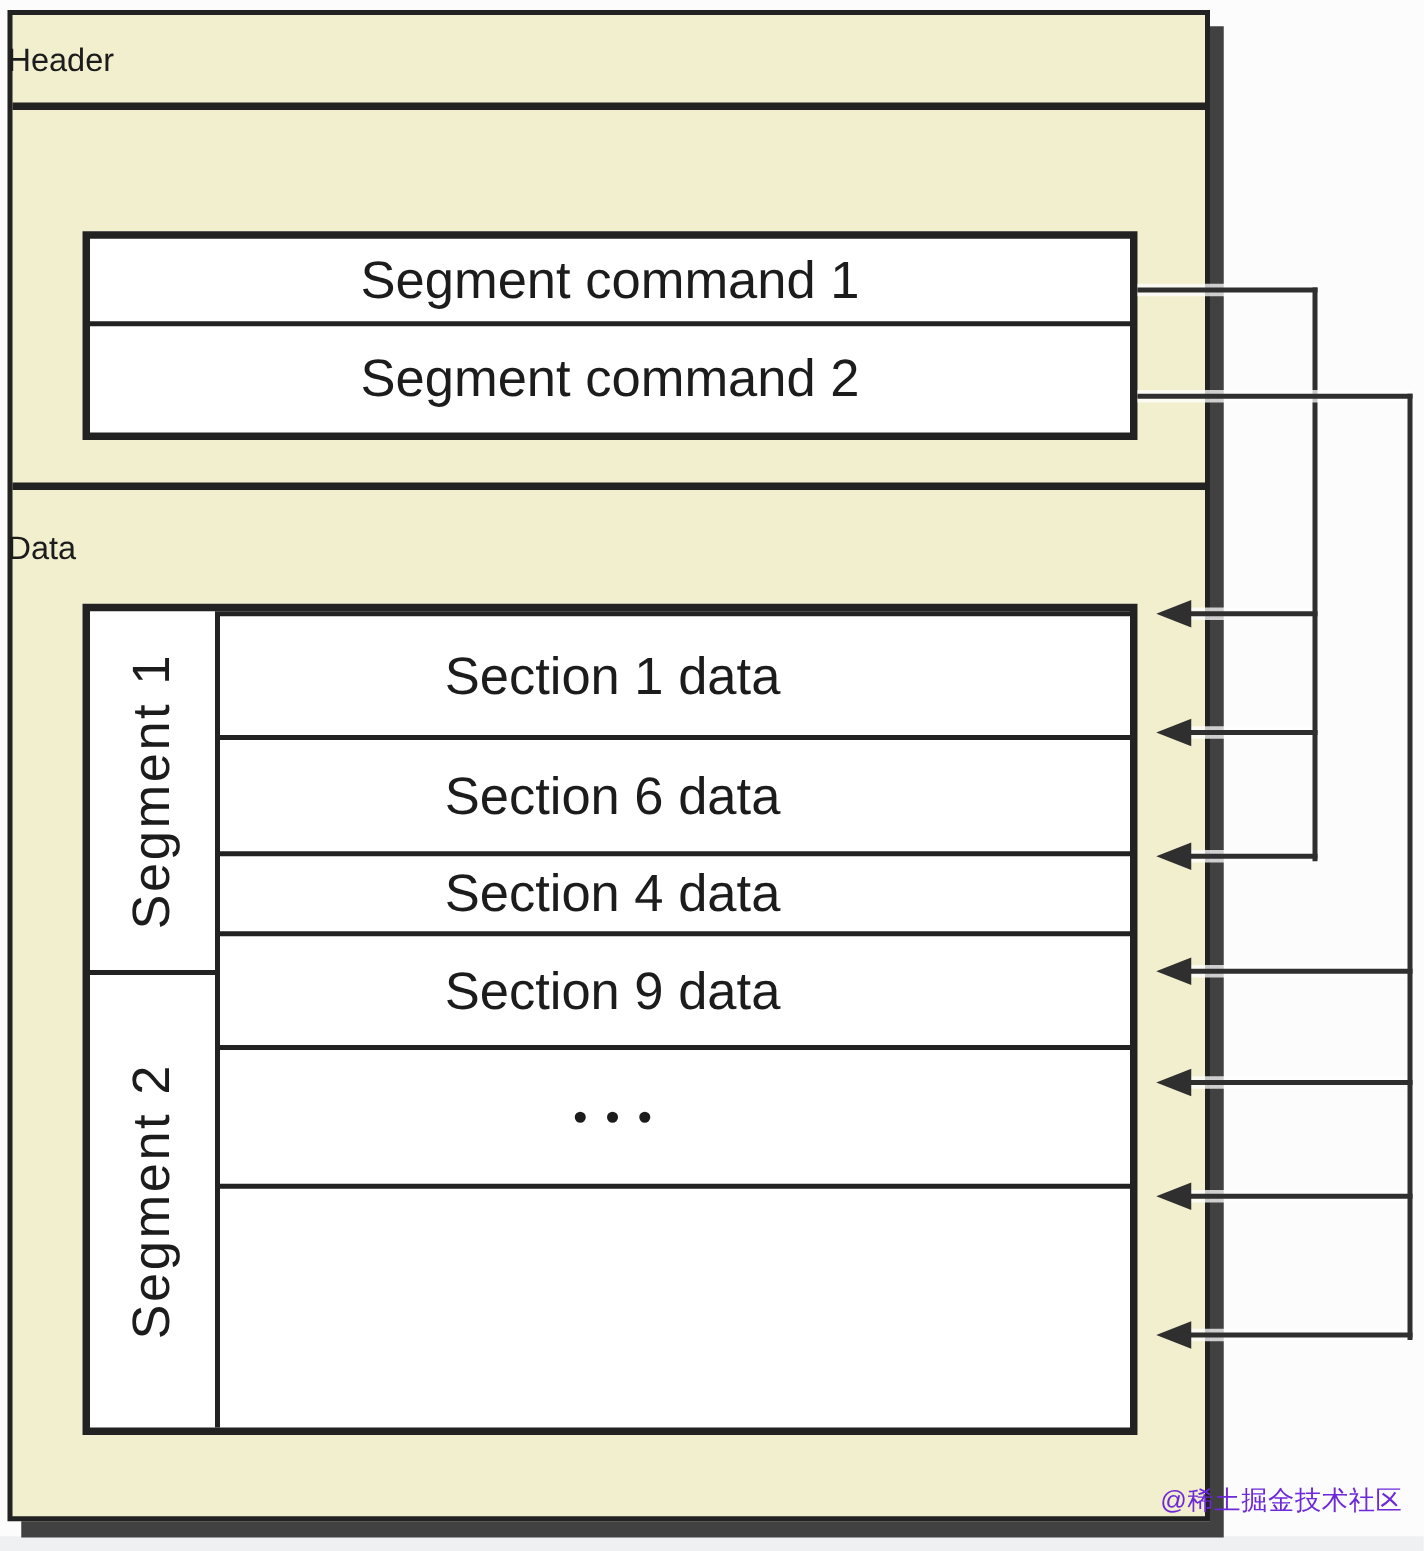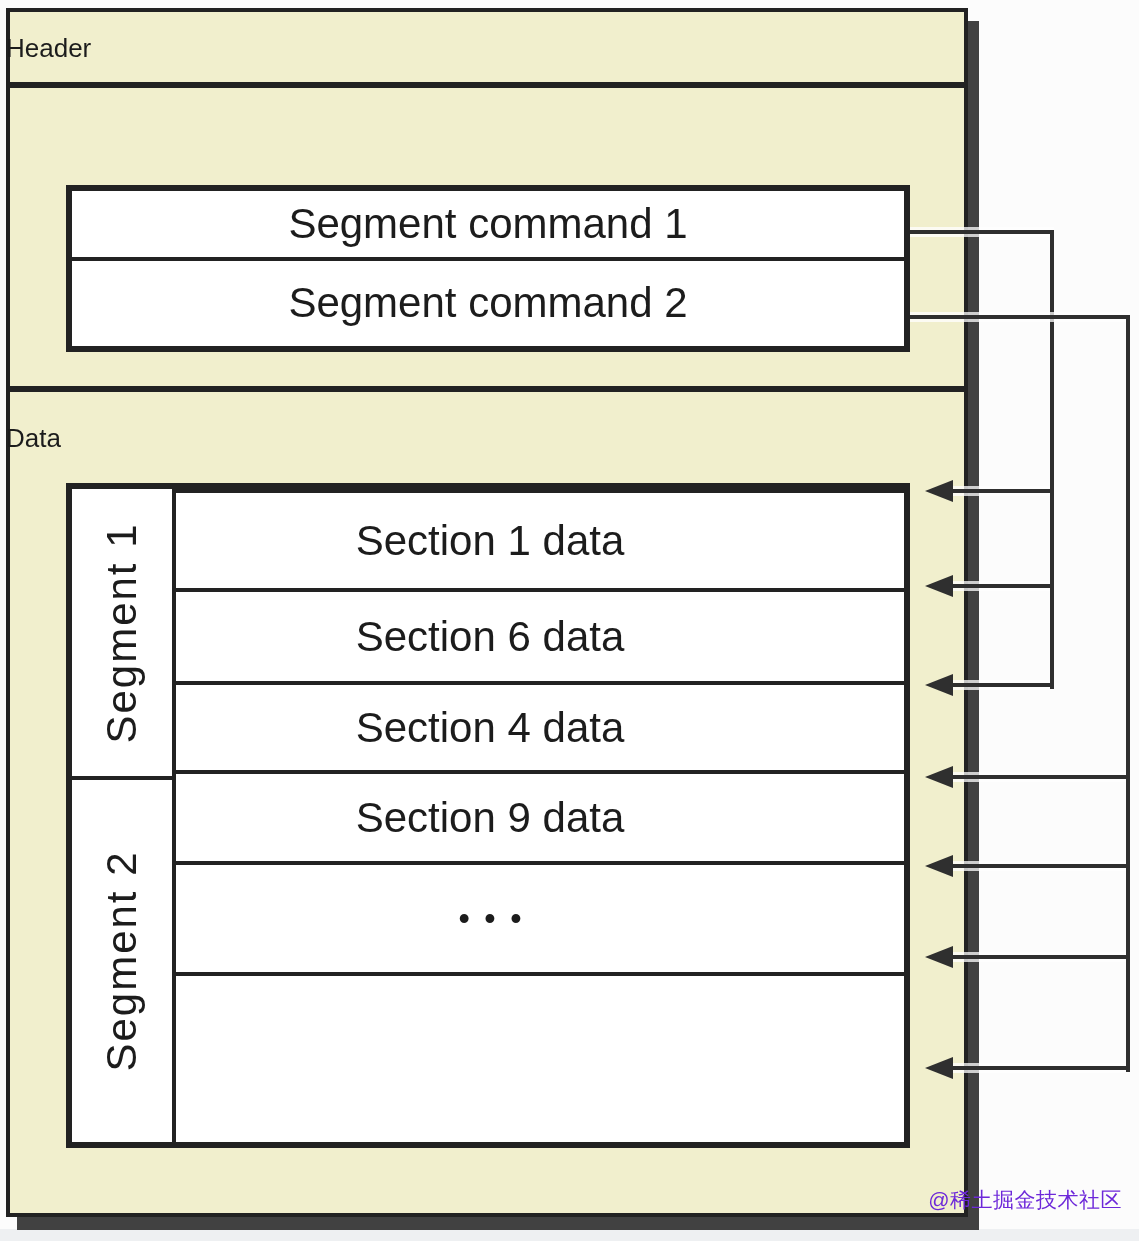--- a/index.html
+++ b/index.html
@@ -68,21 +68,21 @@
   .seg-sep{height:4px;background:#222;}
   .col-sep{width:4px;background:#222;}
   .rows-col{flex:1;display:flex;flex-direction:column;}
   .sect-row{
     display:flex;align-items:center;justify-content:center;
     padding-right:100px;font-size:42px;color:#1c1c1c;
   }
   .sect-row.h95a{height:95px;}
   .sect-row.h95b{height:95px;}
   .sect-row.h89{height:89px;}
-  .sect-row.h85{height:85px;}
+  .sect-row.h85{height:60px;}
   .sect-row.h87{height:87px;}
   .sect-row.h107{height:107px;}
   .sect-row.h71{height:71px;}
   .sect-row.dots{font-size:31px;letter-spacing:15px;font-weight:bold;padding-left:15px;}
   .row-sep{height:4px;background:#222;}
   
   .conn-h{
     position:absolute;height:4px;background:#2f2f2f;
     box-shadow:0 3px 0 rgba(255,255,255,.75),0 -3px 0 rgba(255,255,255,.75);
   }

